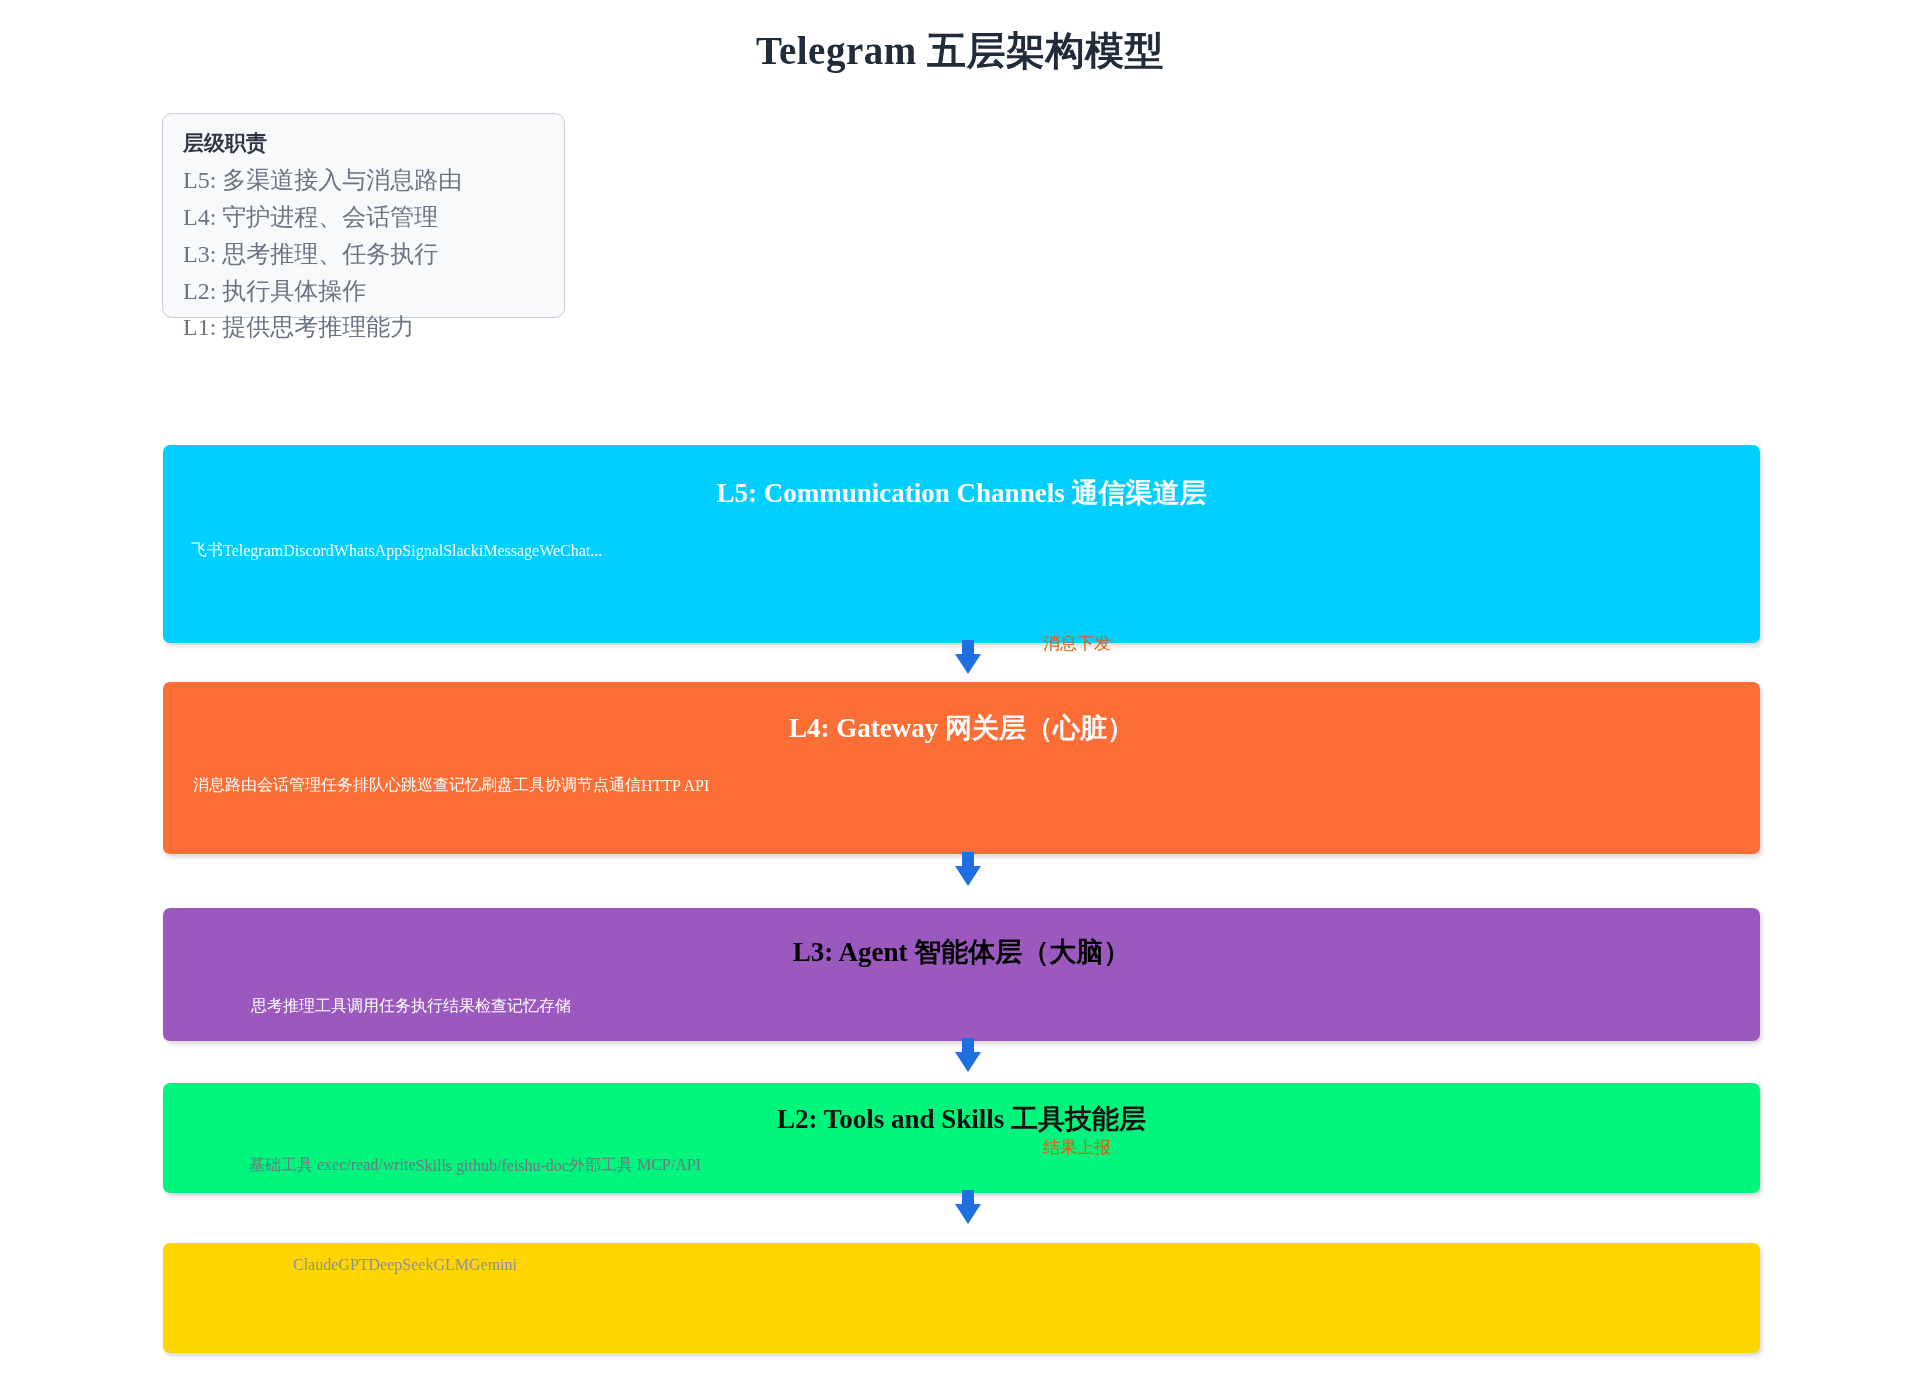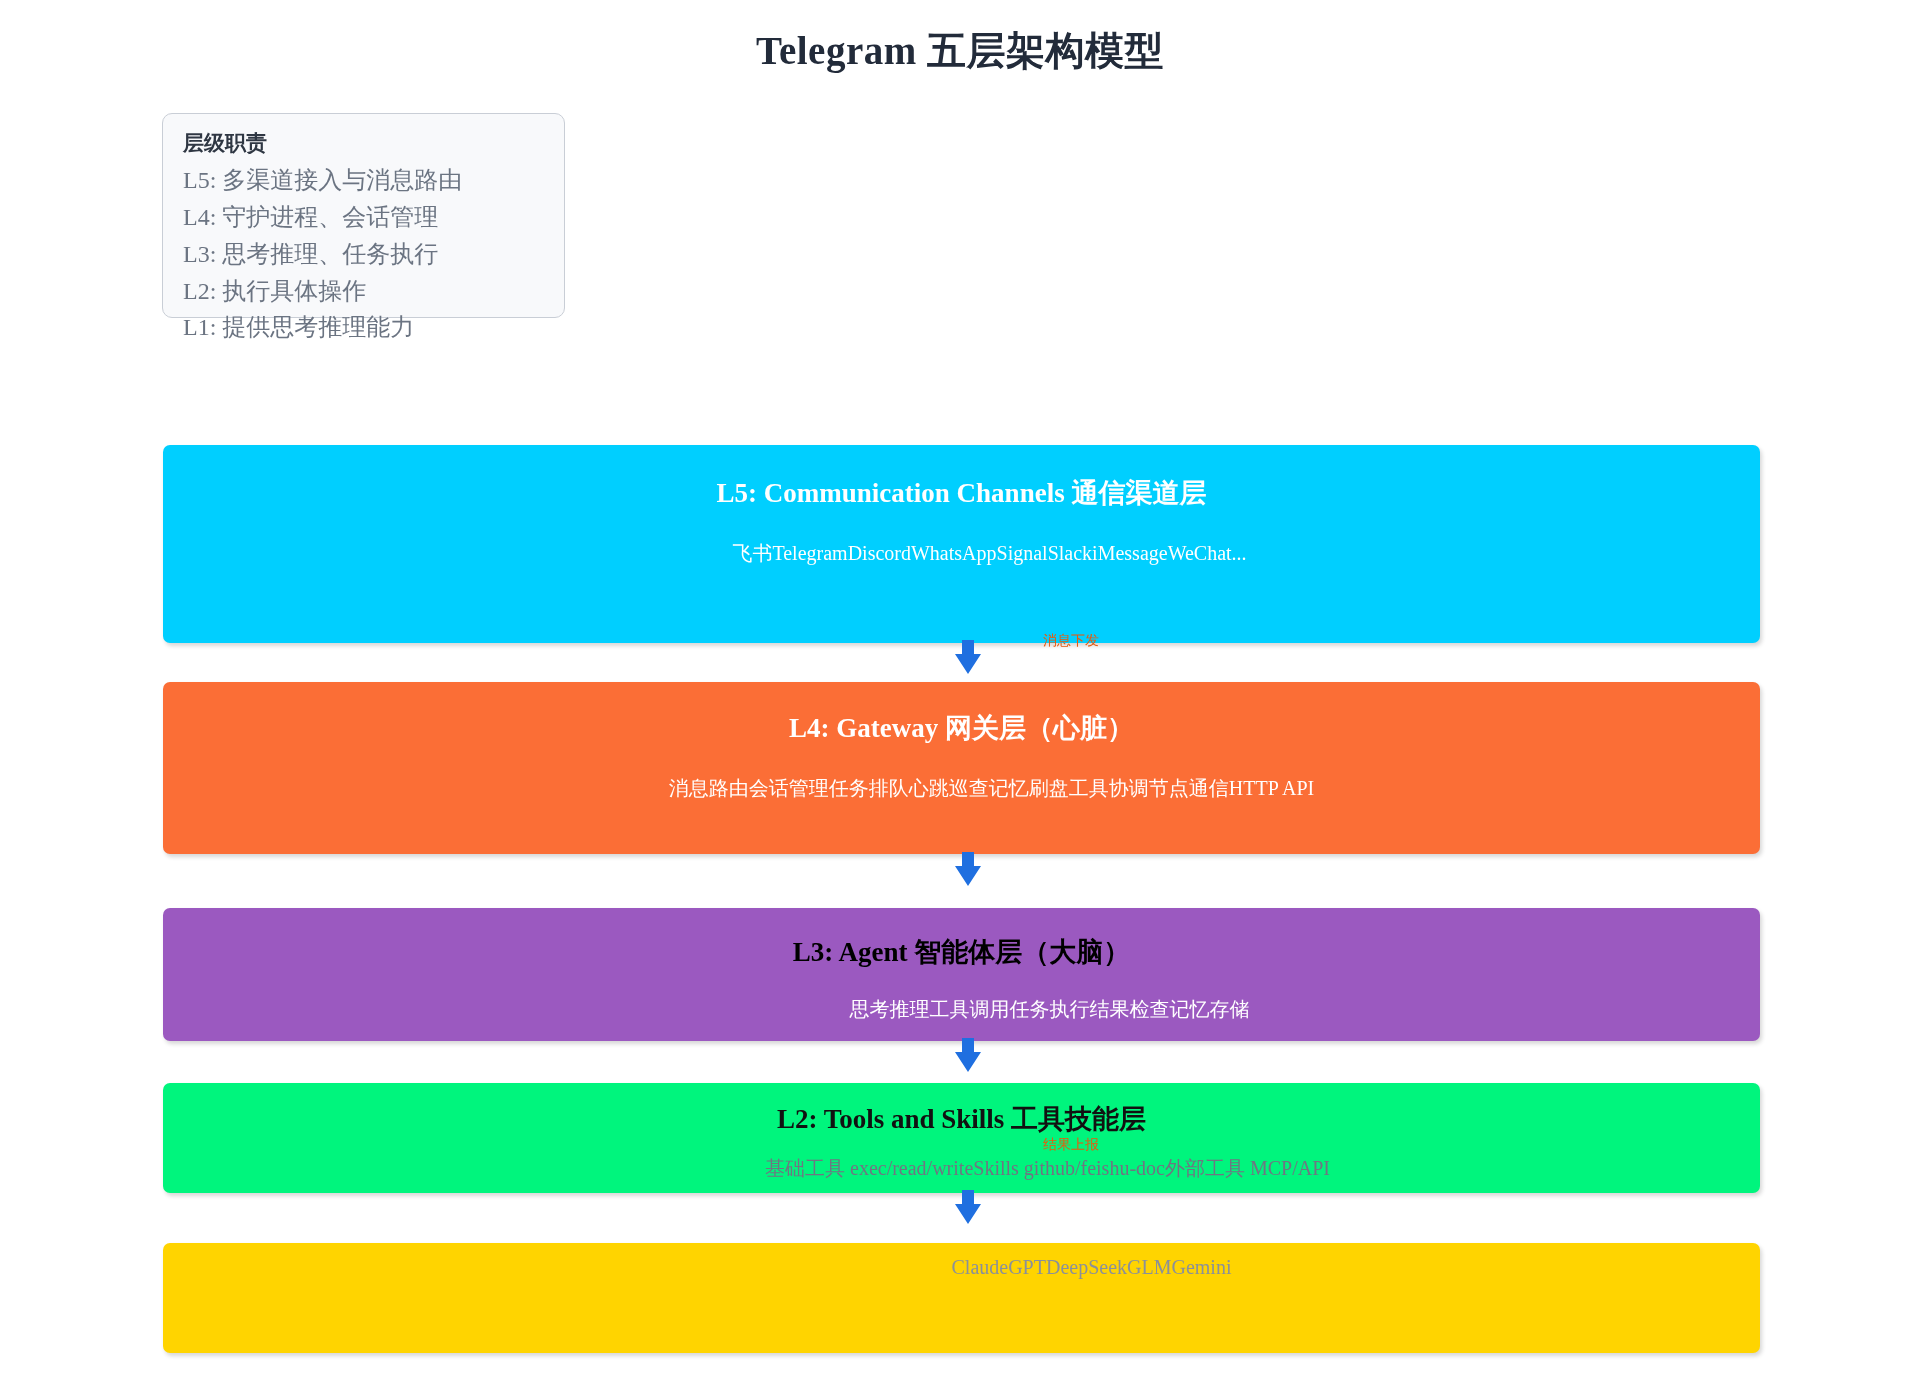--- a/index.html
+++ b/index.html
@@ -80,23 +80,23 @@
     text-align: center;
     font-weight: bold;
     font-size: 27px;
     white-space: nowrap;
   }
   .layer-items {
     position: absolute;
     left: 0;
     width: 100%;
     display: flex;
-    justify-content: center;
+    justify-content: flex-start;
     align-items: center;
-    font-size: 20px;
+    font-size: 16px;
     white-space: nowrap;
   }
   .layer-items span { display: inline-block; }
 
   
   #layer-l5 { top: 445px; height: 198px; background: #00cfff; }
   #layer-l5 .layer-title { top: 30px; color: #ffffff; }
   #layer-l5 .layer-items { top: 95px; color: #ffffff; padding: 0 28px; }
 
   
@@ -127,21 +127,21 @@
     height: 36px;
   }
   .arrow svg { display: block; }
   #arrow-l5-l4 { top: 640px; }
   #arrow-l4-l3 { top: 852px; }
   #arrow-l3-l2 { top: 1038px; }
   #arrow-l2-l1 { top: 1190px; }
 
   .arrow-label {
     position: absolute;
-    font-size: 14px;
+    font-size: 17px;
     color: #e8590c;
     white-space: nowrap;
   }
   #arrow-label-down { left: 1043px; top: 632px; }
   #arrow-label-up   { left: 1043px; top: 1136px; }
 </style>
 </head>
 <body>
 
 <div class="page-title">Telegram 五层架构模型</div>

